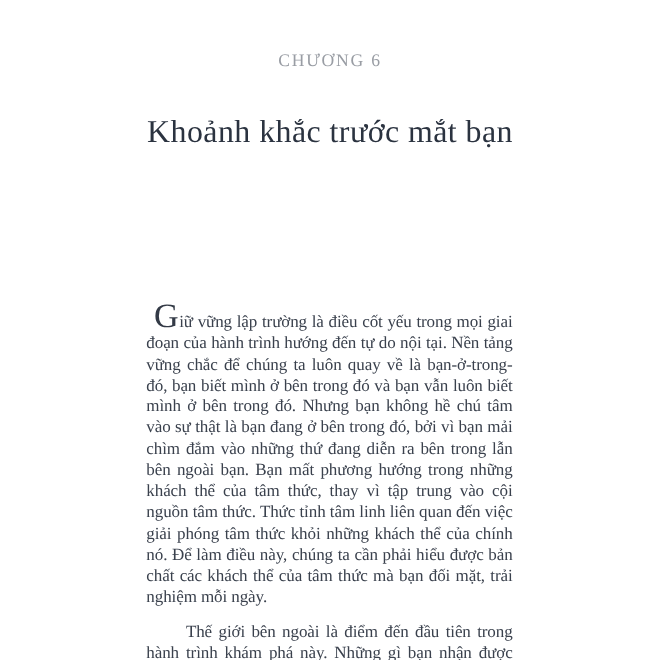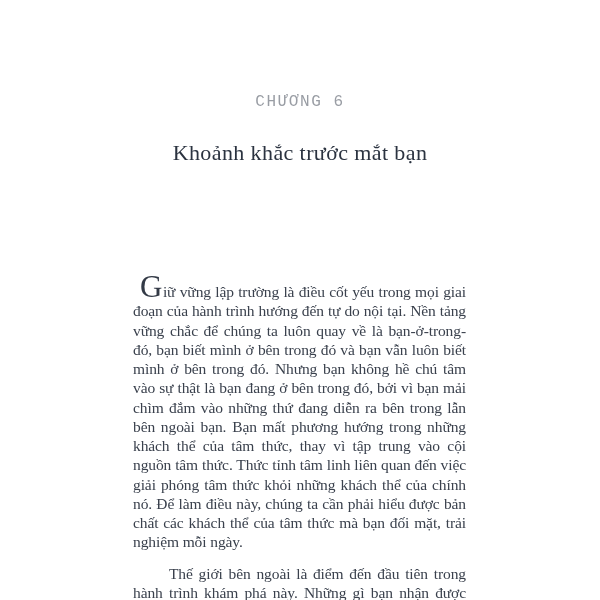--- a/index.html
+++ b/index.html
@@ -9,34 +9,34 @@
   }
   .page {
     position: relative;
     width: 600px;
     height: 600px;
     background: #ffffff;
     overflow: hidden;
     font-family: "Liberation Serif", "DejaVu Serif", serif;
   }
   .chapter-label {
-    margin-top: 94px;
+    margin-top: 48px;
     text-align: center;
-    font-family: Liberation Mono, monospace;
+    font-family: Liberation Serif, serif;
     font-size: 16px;
     line-height: 16px;
     letter-spacing: 1.6px;
     color: #999da4;
     font-weight: 400;
   }
   .page-title {
-    margin: 27px 0 0 0;
+    margin: 40px 0 0 0;
     text-align: center;
     font-family: "Liberation Serif", "DejaVu Serif", serif;
-    font-size: 22px;
+    font-size: 29px;
     line-height: 32px;
     font-weight: 400;
     letter-spacing: 0.4px;
     color: #2b3340;
   }
   .body-text {
     position: absolute;
     top: 270px;
     left: 121px;
     width: 357px;

